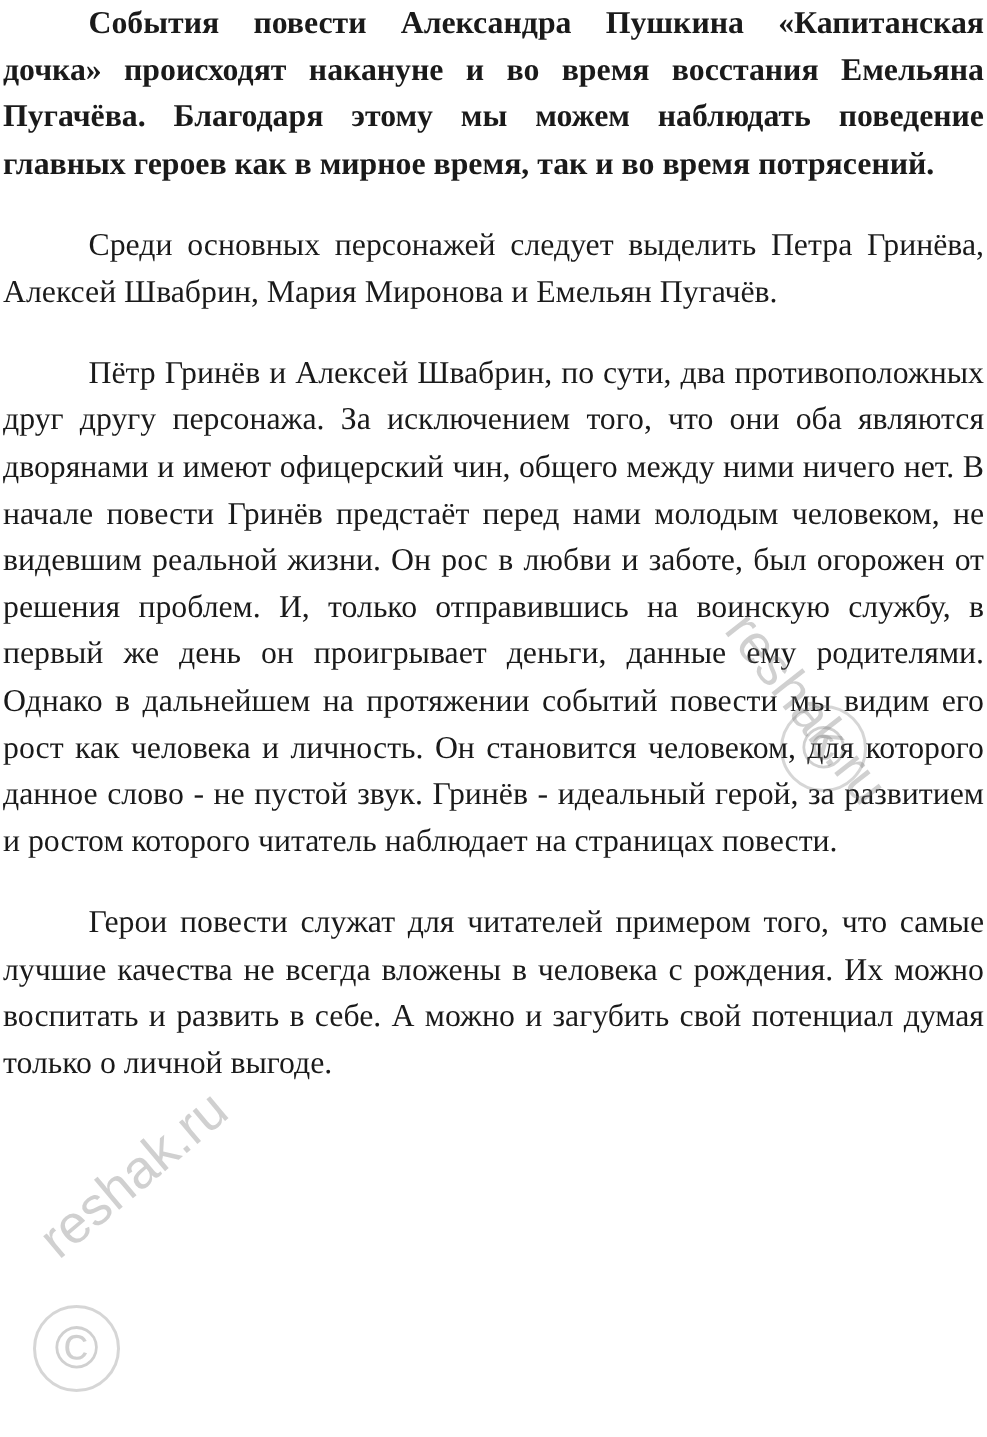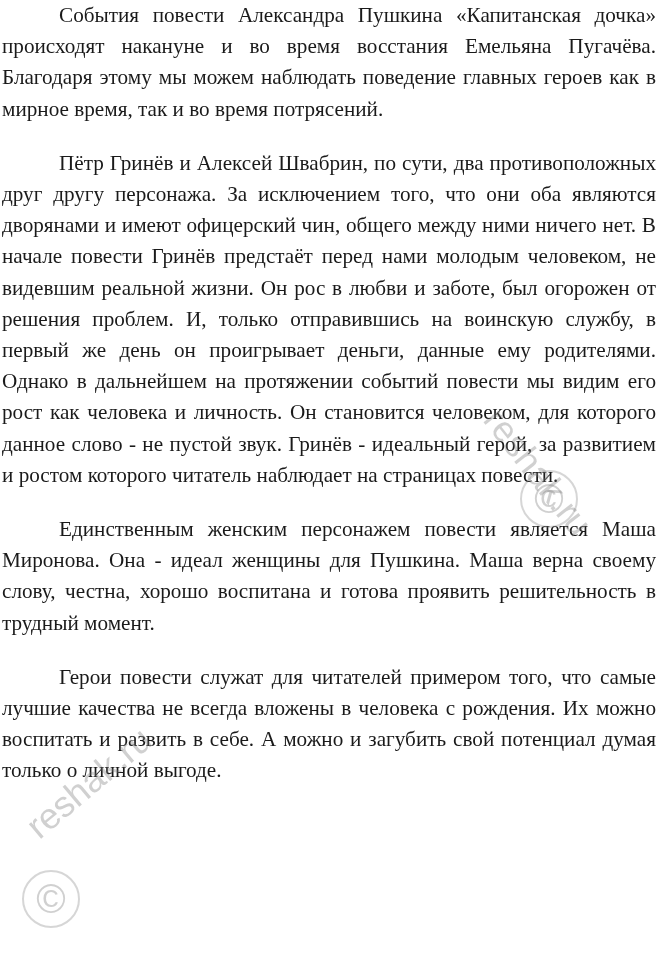--- a/index.html
+++ b/index.html
@@ -23,21 +23,21 @@
       font-family: "Liberation Serif", serif;
       font-size: 21.2px;
       line-height: 31.2px;
       color: #1a1a1a;
       text-align: justify;
     }
     .para {
       margin: 0 0 23px 0;
       text-indent: 57px;
     }
-    .para:first-child { margin-top: 0; }
+    .para:first-child { margin-top: 0; font-weight: bold; }
     .watermark {
       position: absolute;
       pointer-events: none;
       color: rgba(120,120,120,0.35);
       font-family: "Liberation Sans", sans-serif;
       font-size: 36px;
       transform-origin: left top;
       white-space: nowrap;
     }
     .wm-circle {
@@ -53,22 +53,22 @@
       line-height: 54px;
       text-align: center;
       pointer-events: none;
     }
   </style>
 </head>
 <body>
 
 <div class="page">
   <p class="para">События повести Александра Пушкина «Капитанская дочка» происходят накануне и во время восстания Емельяна Пугачёва. Благодаря этому мы можем наблюдать поведение главных героев как в мирное время, так и во время потрясений.</p>
+  <p class="para">Среди основных персонажей следует выделить Петра Гринёва, Алексей Швабрин, Мария Миронова и Емельян Пугачёв.</p>
   <p class="para">Пётр Гринёв и Алексей Швабрин, по сути, два противоположных друг другу персонажа. За исключением того, что они оба являются дворянами и имеют офицерский чин, общего между ними ничего нет. В начале повести Гринёв предстаёт перед нами молодым человеком, не видевшим реальной жизни. Он рос в любви и заботе, был огорожен от решения проблем. И, только отправившись на воинскую службу, в первый же день он проигрывает деньги, данные ему родителями. Однако в дальнейшем на протяжении событий повести мы видим его рост как человека и личность. Он становится человеком, для которого данное слово - не пустой звук. Гринёв - идеальный герой, за развитием и ростом которого читатель наблюдает на страницах повести.</p>
-  <p class="para">Единственным женским персонажем повести является Маша Миронова. Она - идеал женщины для Пушкина. Маша верна своему слову, честна, хорошо воспитана и готова проявить решительность в трудный момент.</p>
   <p class="para">Герои повести служат для читателей примером того, что самые лучшие качества не всегда вложены в человека с рождения. Их можно воспитать и развить в себе. А можно и загубить свой потенциал думая только о личной выгоде.</p>
 </div>
 
 <div class="watermark" style="left:508px; top:400px; transform: rotate(52deg);">reshak.ru</div>
 <div class="wm-circle" style="left:520px; top:470px;">©</div>
 
 <div class="watermark" style="left:18px; top:815px; transform: rotate(-40deg);">reshak.ru</div>
 <div class="wm-circle" style="left:22px; top:870px;">©</div>
 
 </body></html>

